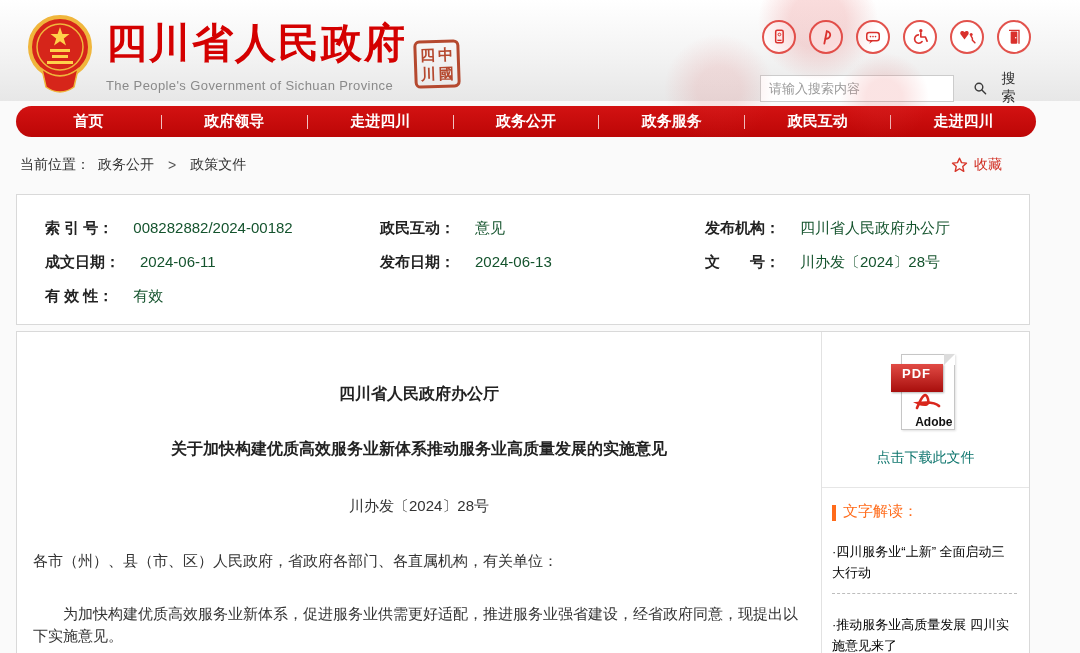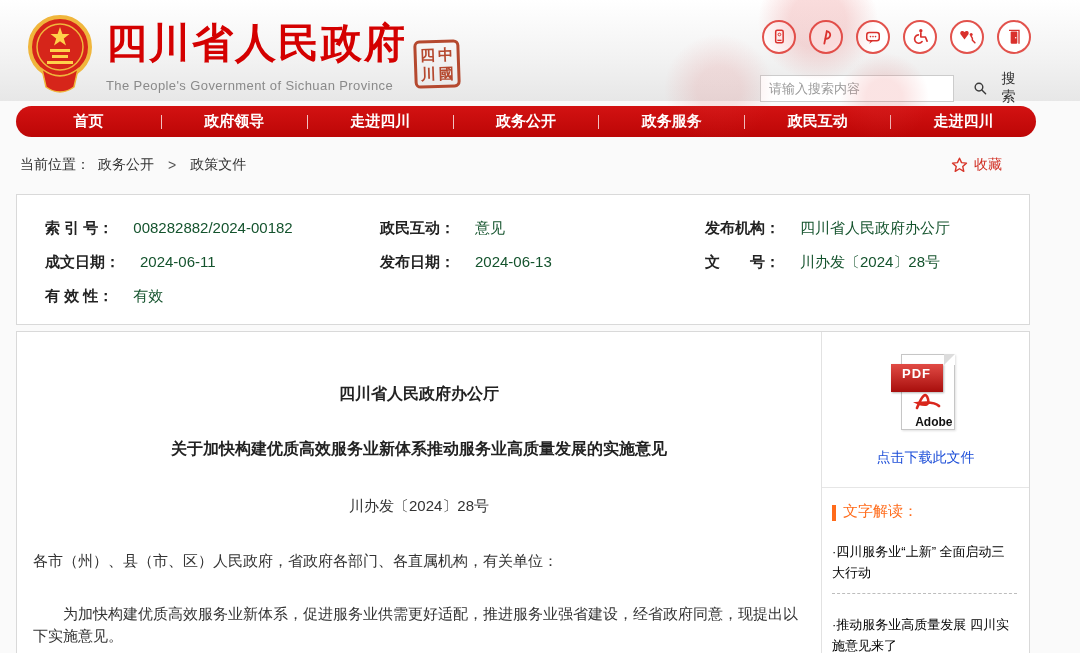--- a/index.html
+++ b/index.html
@@ -70,21 +70,21 @@
   .pdf-icon { position:relative; width:74px; height:84px; margin:0 auto; }
   .pdf-page { position:absolute; left:12px; top:2px; width:54px; height:76px; background:#fff;
     border:1px solid #c6c6c6; box-shadow:1px 1px 2px rgba(0,0,0,.12); }
   .pdf-fold { position:absolute; right:-1px; top:-1px; width:0; height:0;
     border-left:11px solid #dcdcdc; border-top:11px solid #fff; transform:rotate(90deg); }
   .pdf-banner { position:absolute; left:2px; top:12px; width:52px; height:28px;
     background:linear-gradient(180deg,#e14b45,#a80e0c); color:#fff; font-size:13px; font-weight:bold;
     text-align:center; line-height:20px; letter-spacing:1px; box-shadow:1px 1px 2px rgba(0,0,0,.3); }
   .pdf-swirl { position:absolute; left:24px; top:32px; }
   .pdf-brand { position:absolute; right:10px; bottom:7px; font-size:12px; font-weight:bold; color:#111;margin-left:15px; }
-  .download-label { margin-top:13px; font-size:14px; color:#1d4ed8; }
+  .download-label { margin-top:13px; font-size:14px; color:#0f766e; }
   .side-divider { margin:20px 0 0 0; border-top:1px solid #e6e6e6; }
   .interp { padding:14px 12px 0 10px; }
   .interp-title { display:flex; align-items:flex-end; gap:7px; color:#ff6b1a; font-size:15px; }
   .interp-bar { width:4px; height:16px; background:#ff6b1a; }
   .interp-link { margin-top:20px; font-size:13px; color:#000000; line-height:1.65;
     padding-bottom:9px; border-bottom:1px dashed #bdbdbd; cursor:pointer; }
 </style>
 </head>
 <body>
 

